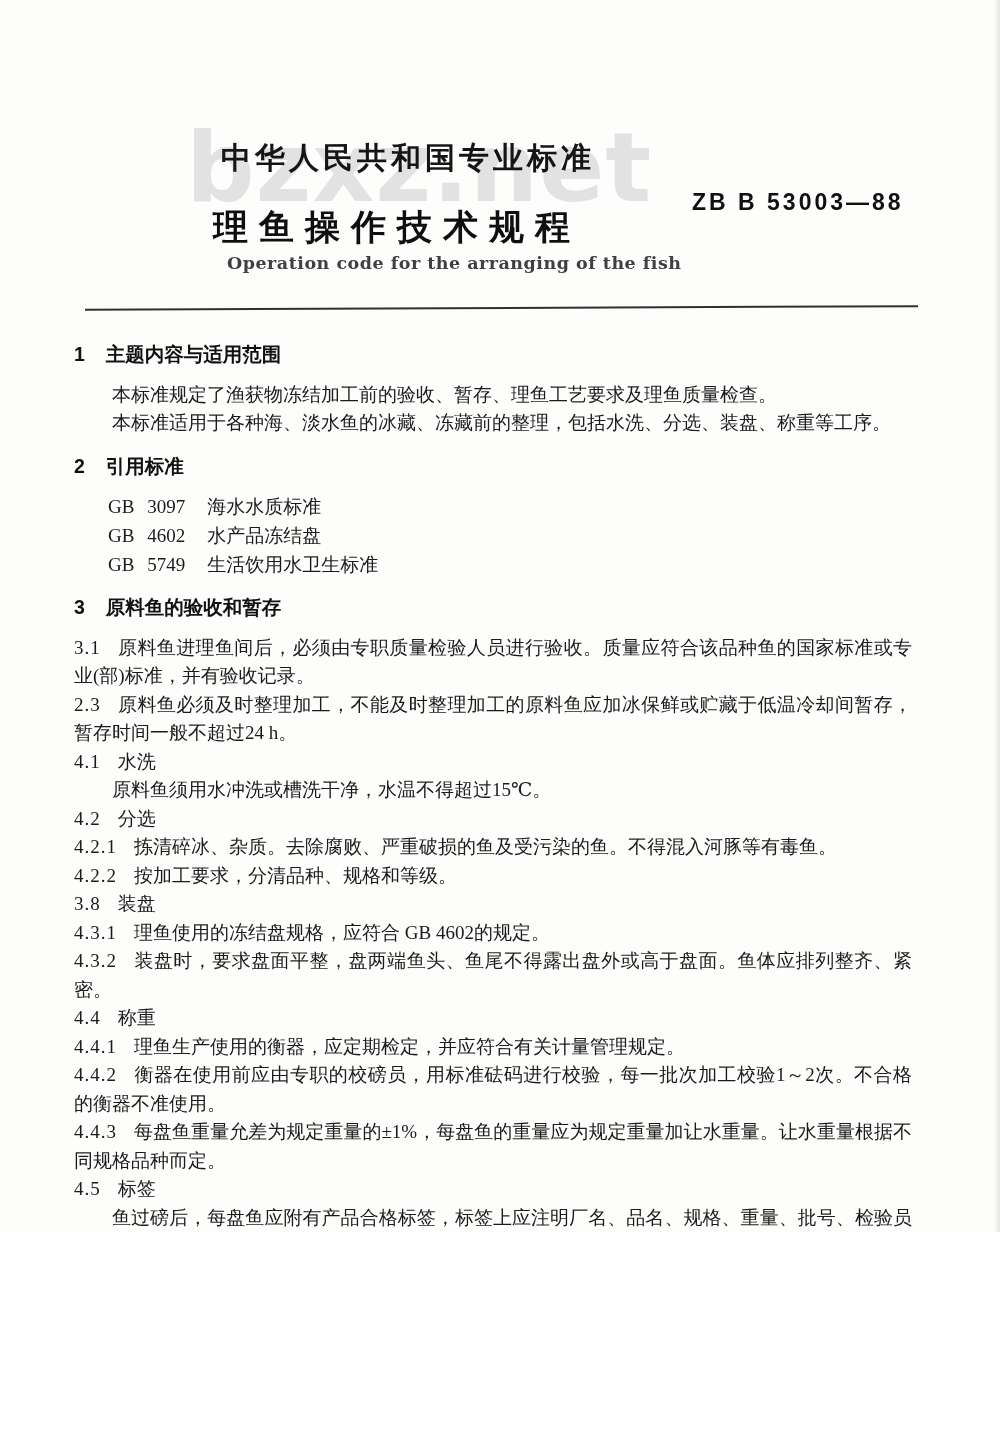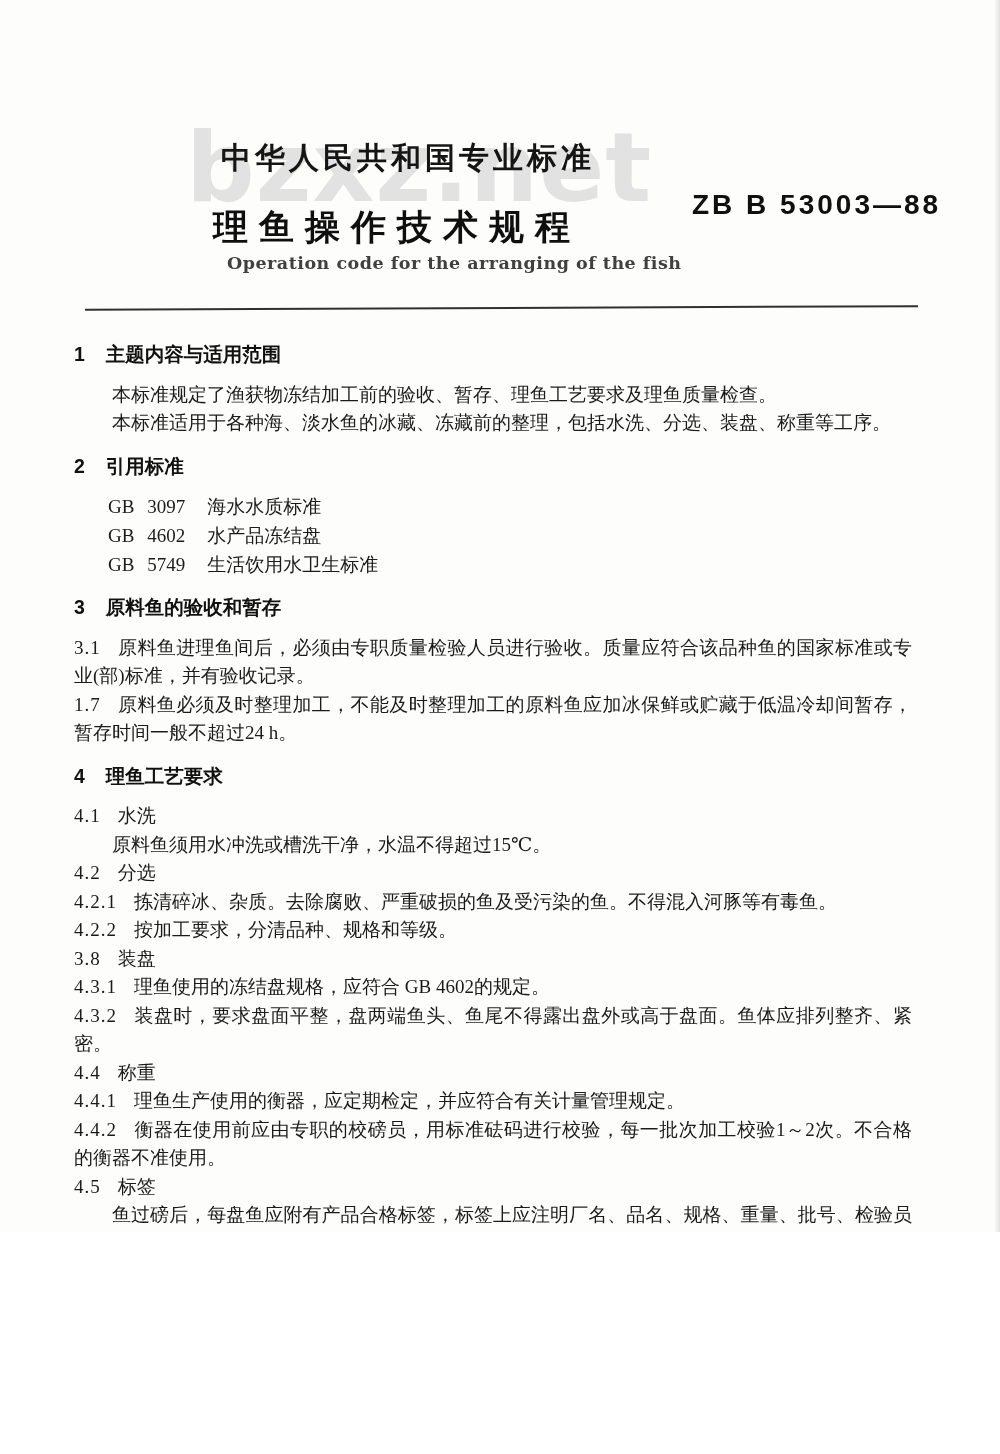--- a/index.html
+++ b/index.html
@@ -17,21 +17,21 @@
     color:#e2e2e2; letter-spacing:1px; z-index:0;
   }
   .std-type {
     position:absolute; left:221px; top:138px; z-index:1;
     font-family:"Liberation Sans","DejaVu Sans",sans-serif;
     font-weight:bold; font-size:30px; letter-spacing:4px; color:#151515;
   }
   .std-code {
     position:absolute; left:692px; top:189px; z-index:1;
     font-family:"Liberation Sans","DejaVu Sans",sans-serif;
-    font-weight:bold; font-size:28px; letter-spacing:3px; color:#101010;
+    font-weight:bold; font-size:23px; letter-spacing:3px; color:#101010;
   }
   .doc-title {
     position:absolute; left:213px; top:204px; z-index:1;
     font-family:"Liberation Sans","DejaVu Sans",sans-serif;
     font-weight:bold; font-size:35px; letter-spacing:11px; color:#0f0f0f;
   }
   .doc-subtitle {
     position:absolute; left:227px; top:253px; z-index:1;
     font-family:"DejaVu Serif","Liberation Serif",serif;
     font-weight:bold; font-size:17.5px; letter-spacing:0.5px; color:#404040;
@@ -107,34 +107,34 @@
     <div class="para">本标准规定了渔获物冻结加工前的验收、暂存、理鱼工艺要求及理鱼质量检查。</div>
     <div class="para">本标准适用于各种海、淡水鱼的冰藏、冻藏前的整理，包括水洗、分选、装盘、称重等工序。</div>
 
     <div class="sec-heading"><span class="num">2</span><span>引用标准</span></div>
     <div class="ref"><span class="refcode">GB 3097</span><span>海水水质标准</span></div>
     <div class="ref"><span class="refcode">GB 4602</span><span>水产品冻结盘</span></div>
     <div class="ref"><span class="refcode">GB 5749</span><span>生活饮用水卫生标准</span></div>
 
     <div class="sec-heading"><span class="num">3</span><span>原料鱼的验收和暂存</span></div>
     <div class="item"><span class="num">3.1</span><span>原料鱼进理鱼间后，必须由专职质量检验人员进行验收。质量应符合该品种鱼的国家标准或专业(部)标准，并有验收记录。</span></div>
-    <div class="item"><span class="num">1.7</span><span>原料鱼必须及时整理加工，不能及时整理加工的原料鱼应加冰保鲜或贮藏于低温冷却间暂存，暂存时间一般不超过24 h。</span></div>
+    <div class="item"><span class="num">2.3</span><span>原料鱼必须及时整理加工，不能及时整理加工的原料鱼应加冰保鲜或贮藏于低温冷却间暂存，暂存时间一般不超过24 h。</span></div>
 
-    <div class="sec-heading"><span class="num">4</span><span>理鱼工艺要求</span></div>
     <div class="item"><span class="num">4.1</span><span>水洗</span></div>
     <div class="para">原料鱼须用水冲洗或槽洗干净，水温不得超过15℃。</div>
     <div class="item"><span class="num">4.2</span><span>分选</span></div>
     <div class="item"><span class="num">4.2.1</span><span>拣清碎冰、杂质。去除腐败、严重破损的鱼及受污染的鱼。不得混入河豚等有毒鱼。</span></div>
     <div class="item"><span class="num">4.2.2</span><span>按加工要求，分清品种、规格和等级。</span></div>
     <div class="item"><span class="num">3.8</span><span>装盘</span></div>
     <div class="item"><span class="num">4.3.1</span><span>理鱼使用的冻结盘规格，应符合 GB 4602的规定。</span></div>
     <div class="item"><span class="num">4.3.2</span><span>装盘时，要求盘面平整，盘两端鱼头、鱼尾不得露出盘外或高于盘面。鱼体应排列整齐、紧密。</span></div>
     <div class="item"><span class="num">4.4</span><span>称重</span></div>
     <div class="item"><span class="num">4.4.1</span><span>理鱼生产使用的衡器，应定期检定，并应符合有关计量管理规定。</span></div>
     <div class="item"><span class="num">4.4.2</span><span>衡器在使用前应由专职的校磅员，用标准砝码进行校验，每一批次加工校验1～2次。不合格的衡器不准使用。</span></div>
+    <div class="item"><span class="num">4.4.3</span><span>每盘鱼重量允差为规定重量的±1%，每盘鱼的重量应为规定重量加让水重量。让水重量根据不同规格品种而定。</span></div>
     <div class="item"><span class="num">4.5</span><span>标签</span></div>
     <div class="para">鱼过磅后，每盘鱼应附有产品合格标签，标签上应注明厂名、品名、规格、重量、批号、检验员或加工者的代号、生产日期。</div>
     <div class="item"><span class="num">4.6</span><span>预冷</span></div>
   </div>
 
   <div class="footer-rule"></div>
   <div class="footer-row">
     <span>中华人民共和国农业部1988-11-01批准</span>
     <span>1989-04-01实施</span>
   </div>

